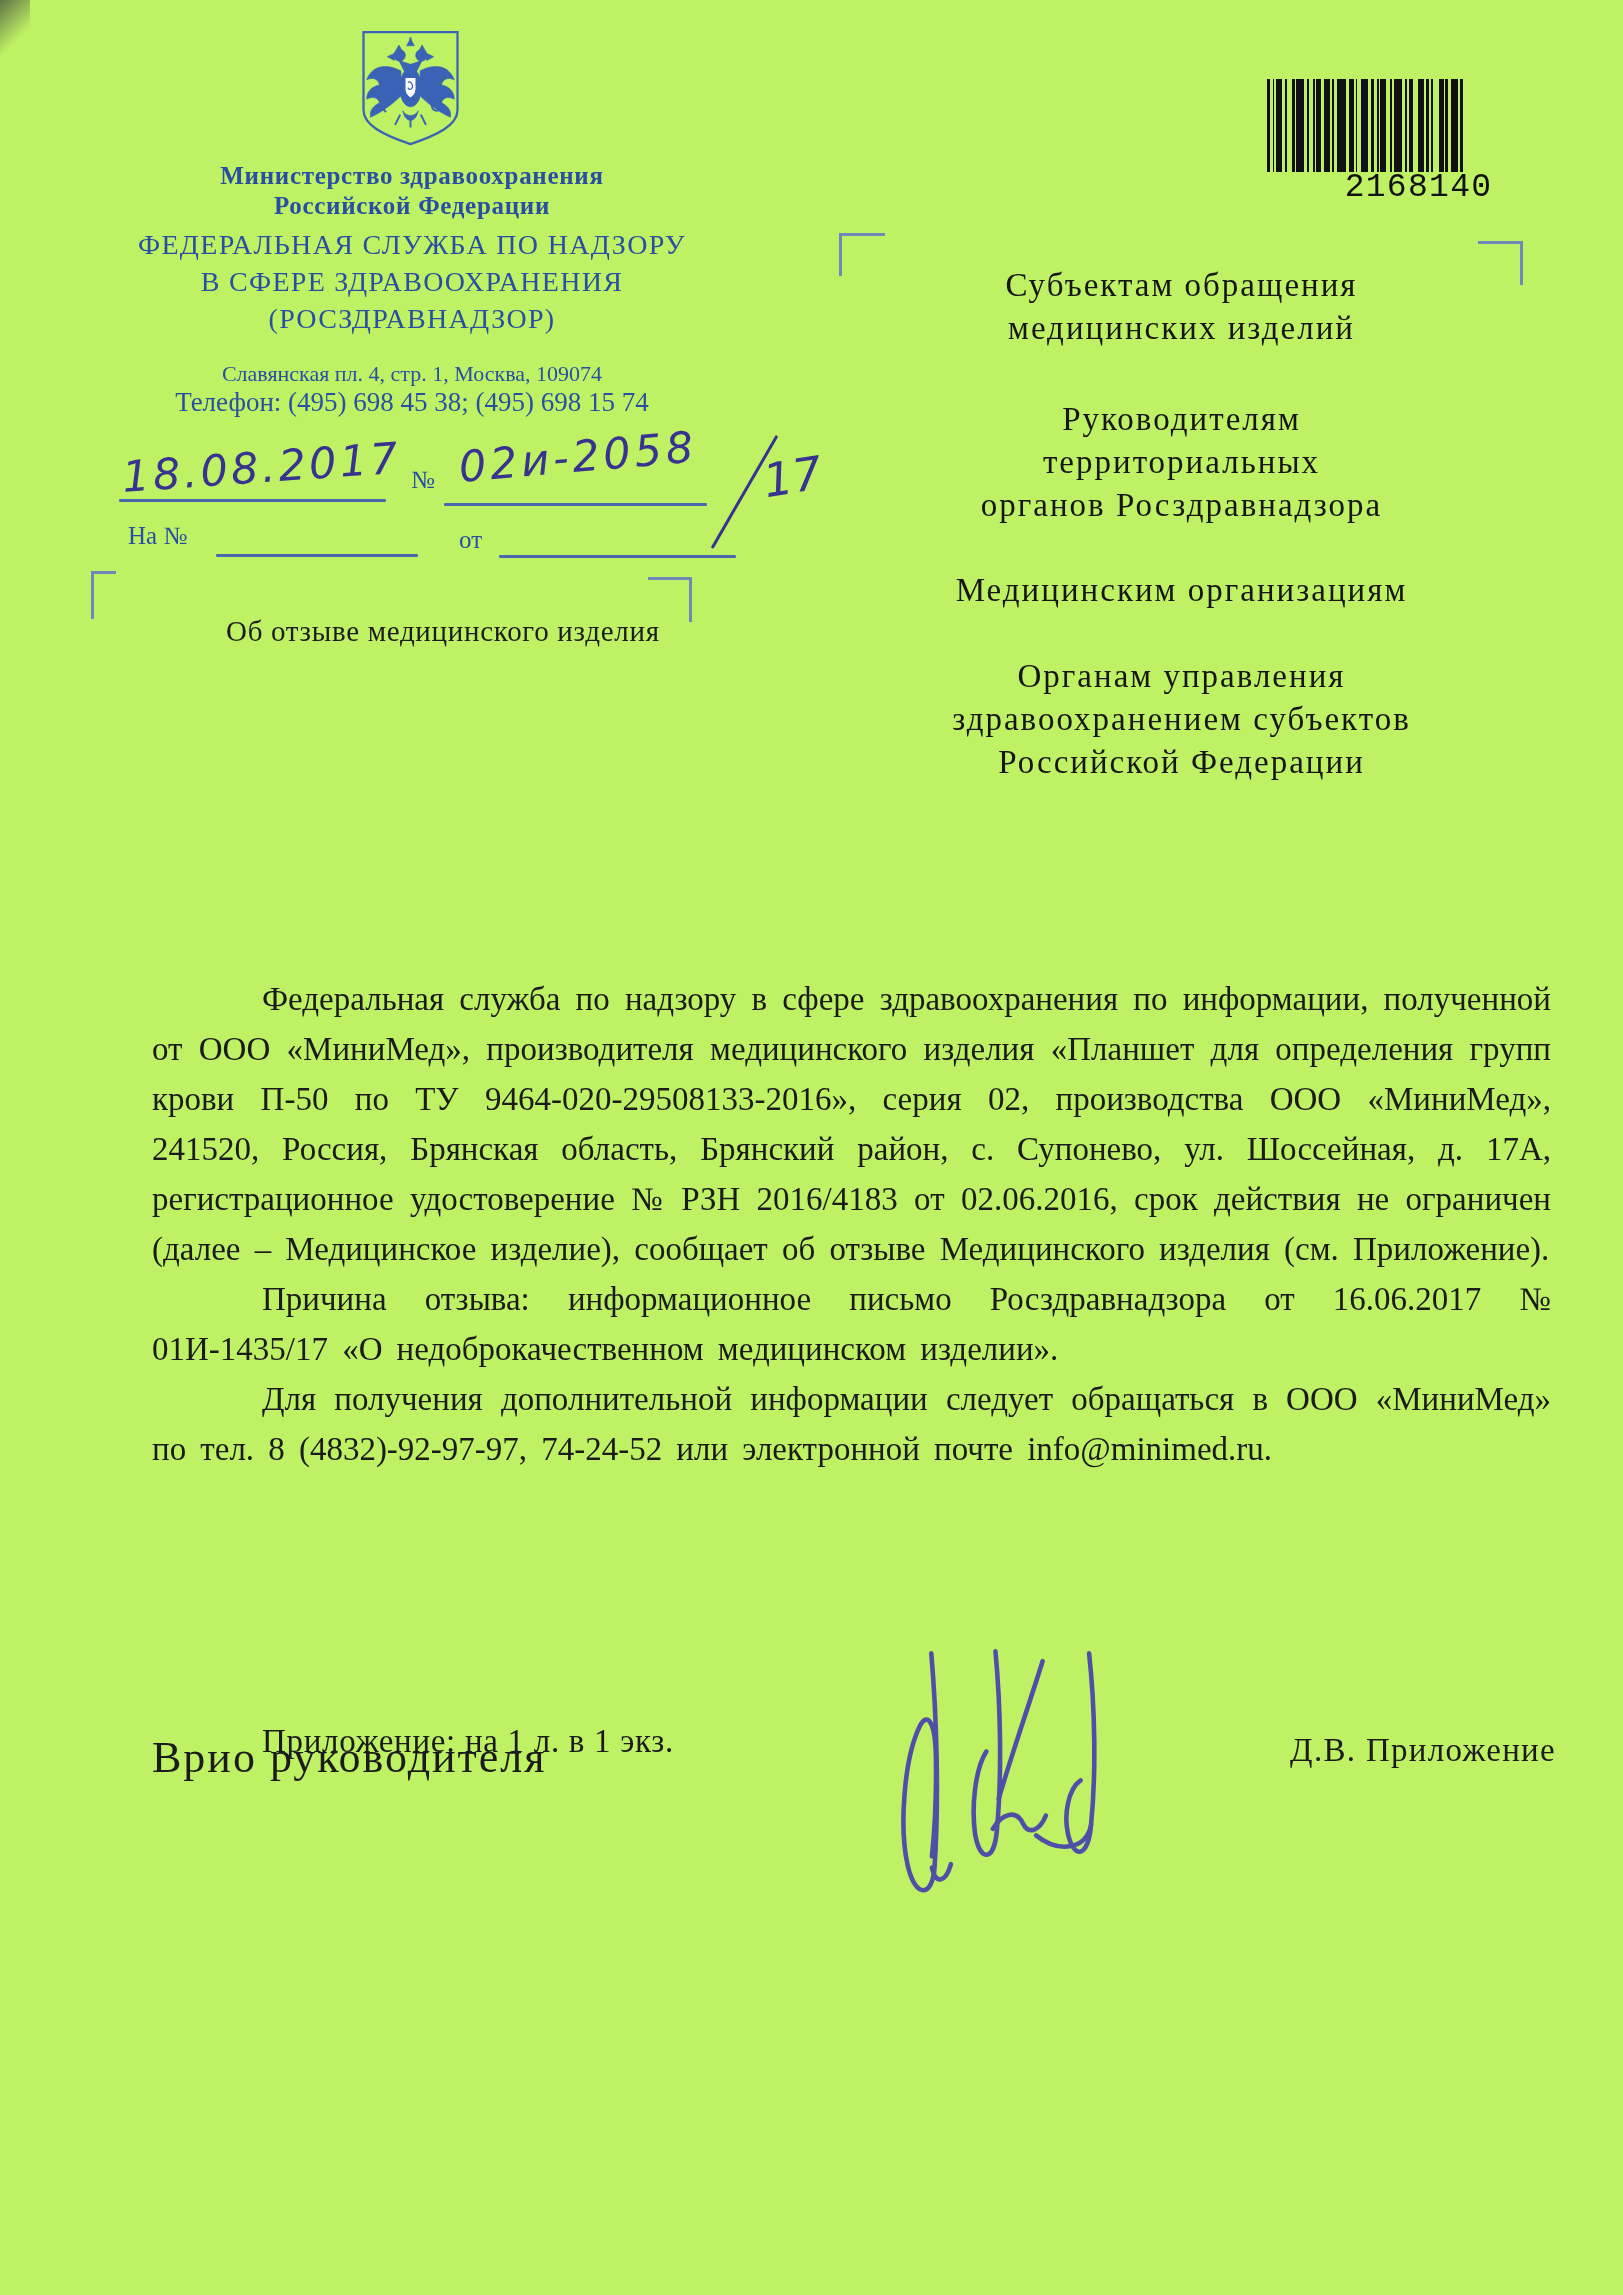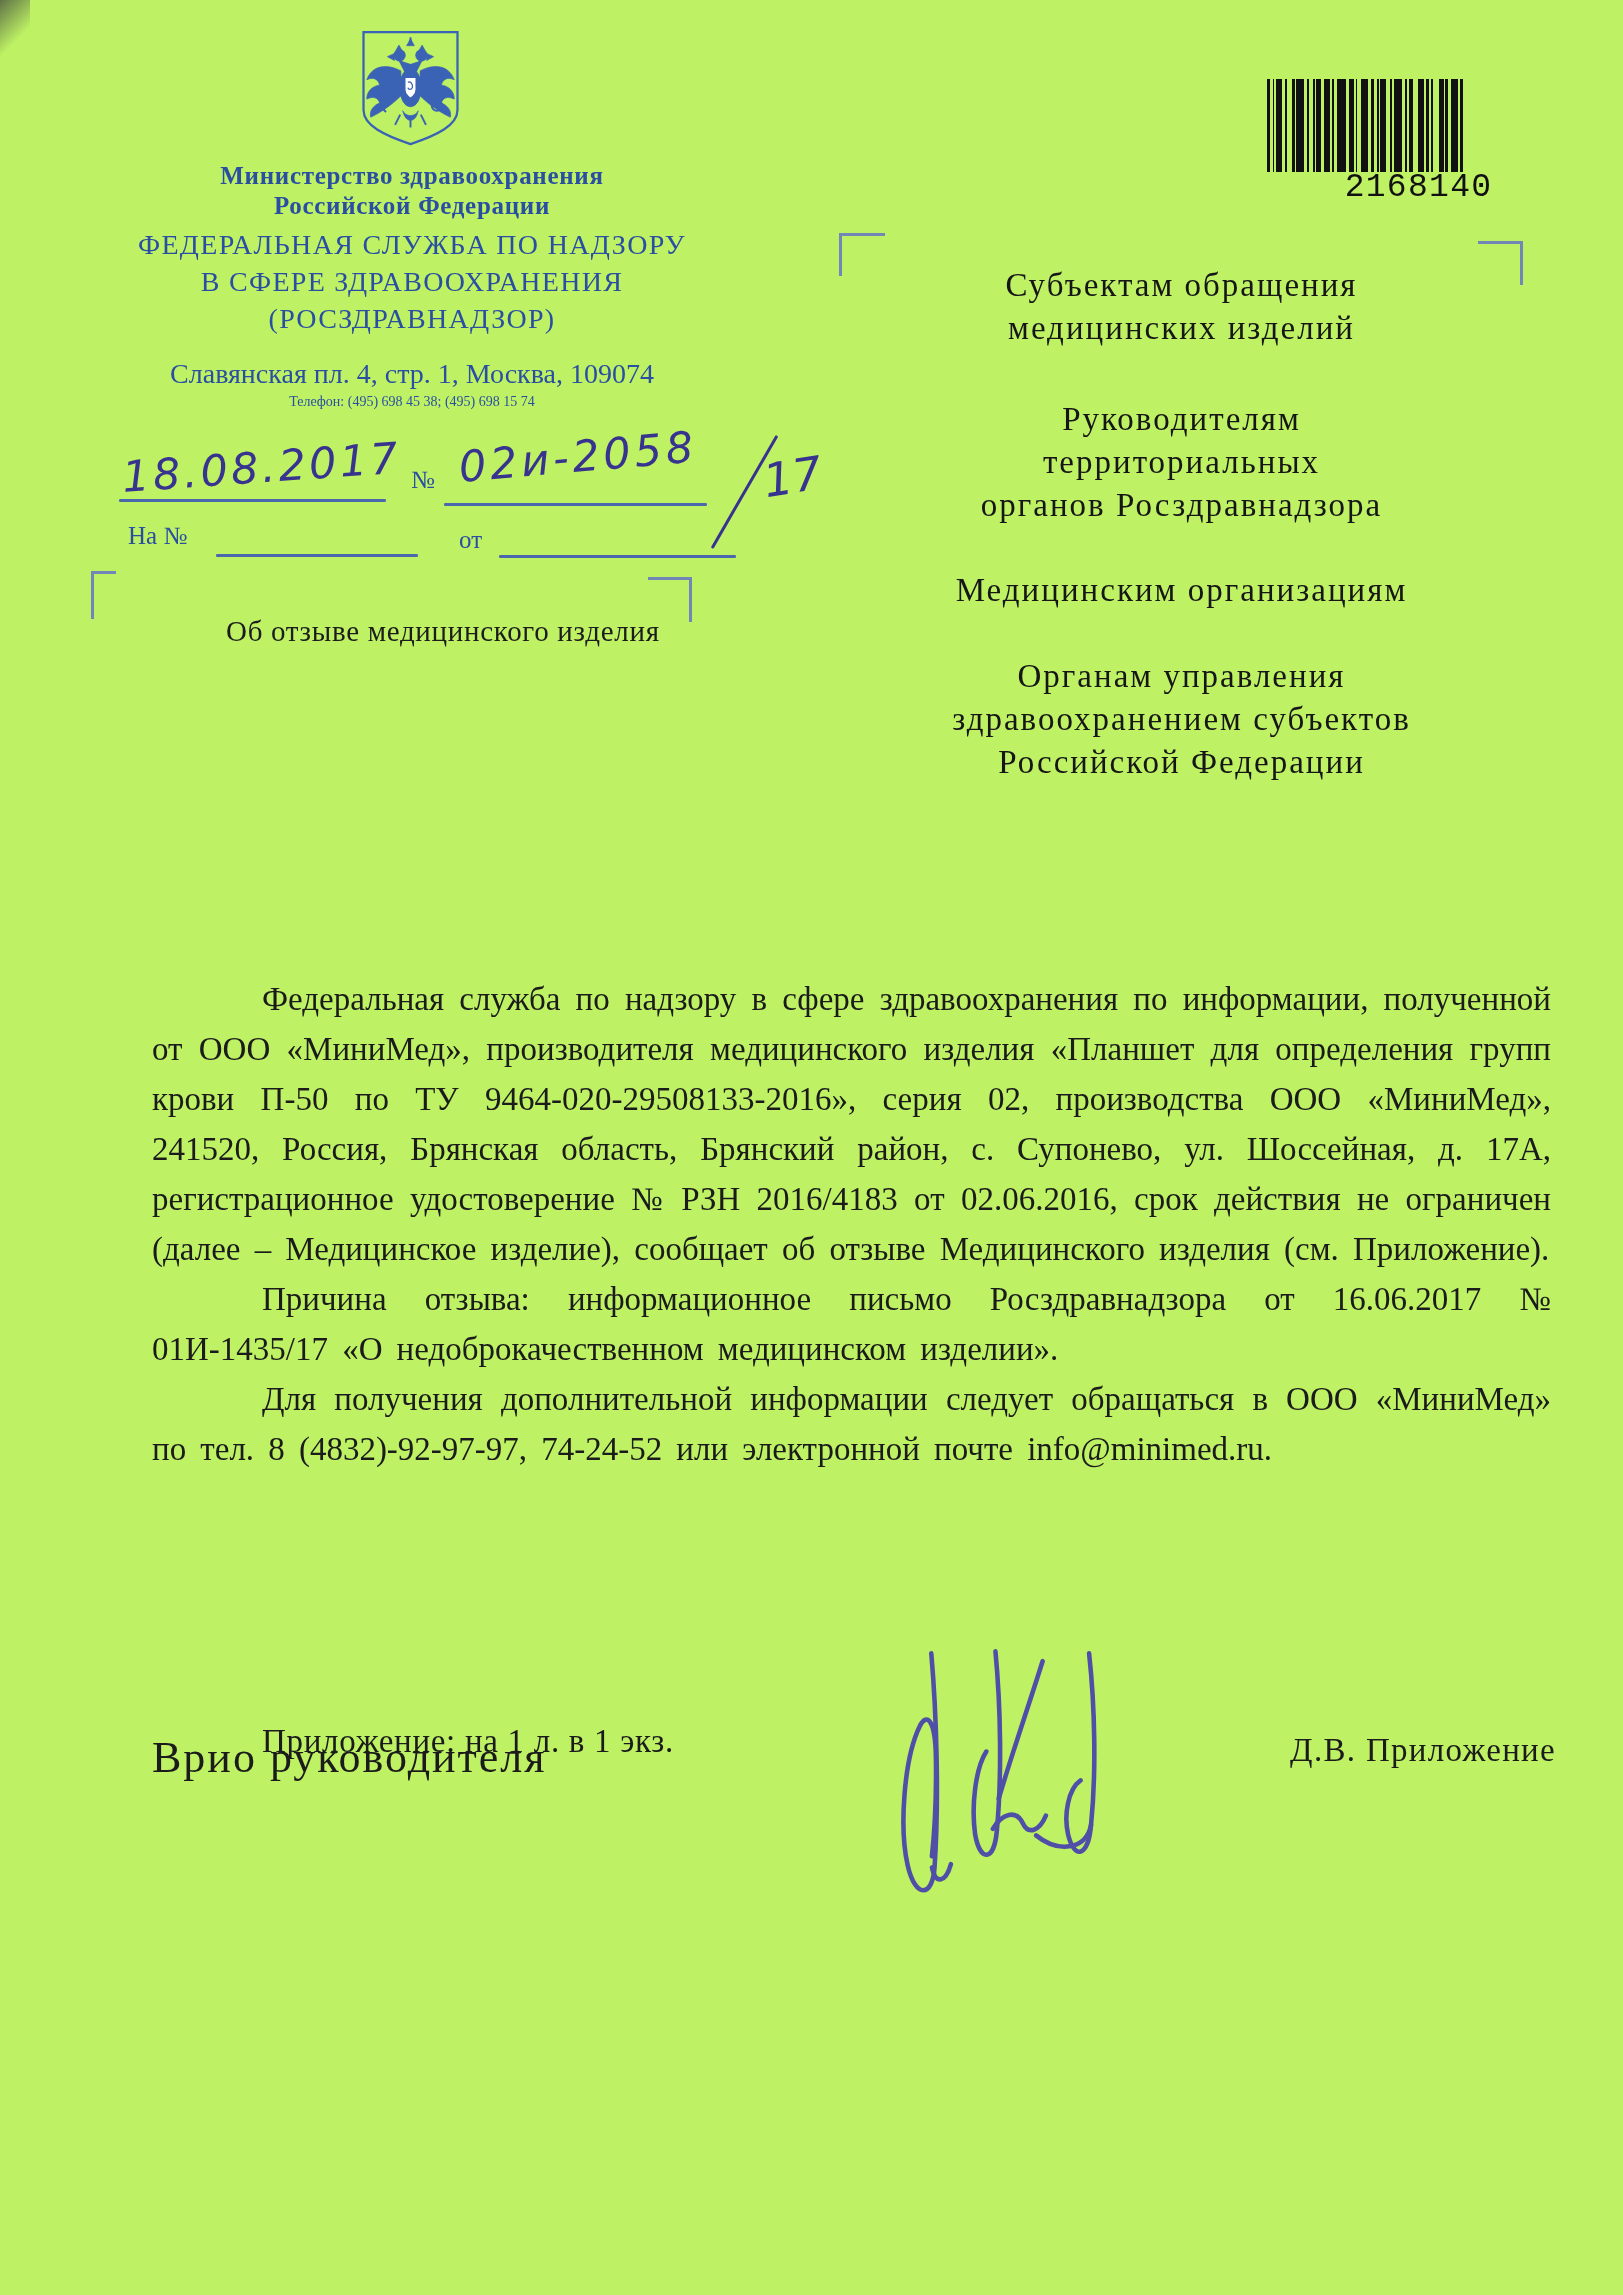--- a/index.html
+++ b/index.html
@@ -10,22 +10,22 @@
     font-family:"Liberation Serif", serif;
     overflow:hidden;
   }
   .abs{position:absolute;}
   .pre{white-space:pre-line;}
   
   .blue{color:#2a4fa2;}
   .lh-col{left:62px;width:700px;text-align:center;}
   .ministry{top:161px;font-size:25px;font-weight:bold;line-height:29.5px;letter-spacing:0.7px;}
   .agency{top:226px;font-size:28px;font-weight:normal;line-height:37px;letter-spacing:1.3px;}
-  .addr{top:361px;font-size:28px;line-height:26px;}
-  .phone{top:389px;font-size:14px;line-height:26px;}
+  .addr{top:361px;font-size:22px;line-height:26px;}
+  .phone{top:389px;font-size:27px;line-height:26px;}
   
   .fline{height:2.6px;background:#4a68ae;border-radius:1.3px;}
   .cmark{background:#7187b8;}
   .formlabel{font-size:25px;color:#2a4fa2;}
   
   .hand{
     font-family:"DejaVu Sans", sans-serif;
     font-style:italic;
     color:#37338f;
     transform-origin:left bottom;

